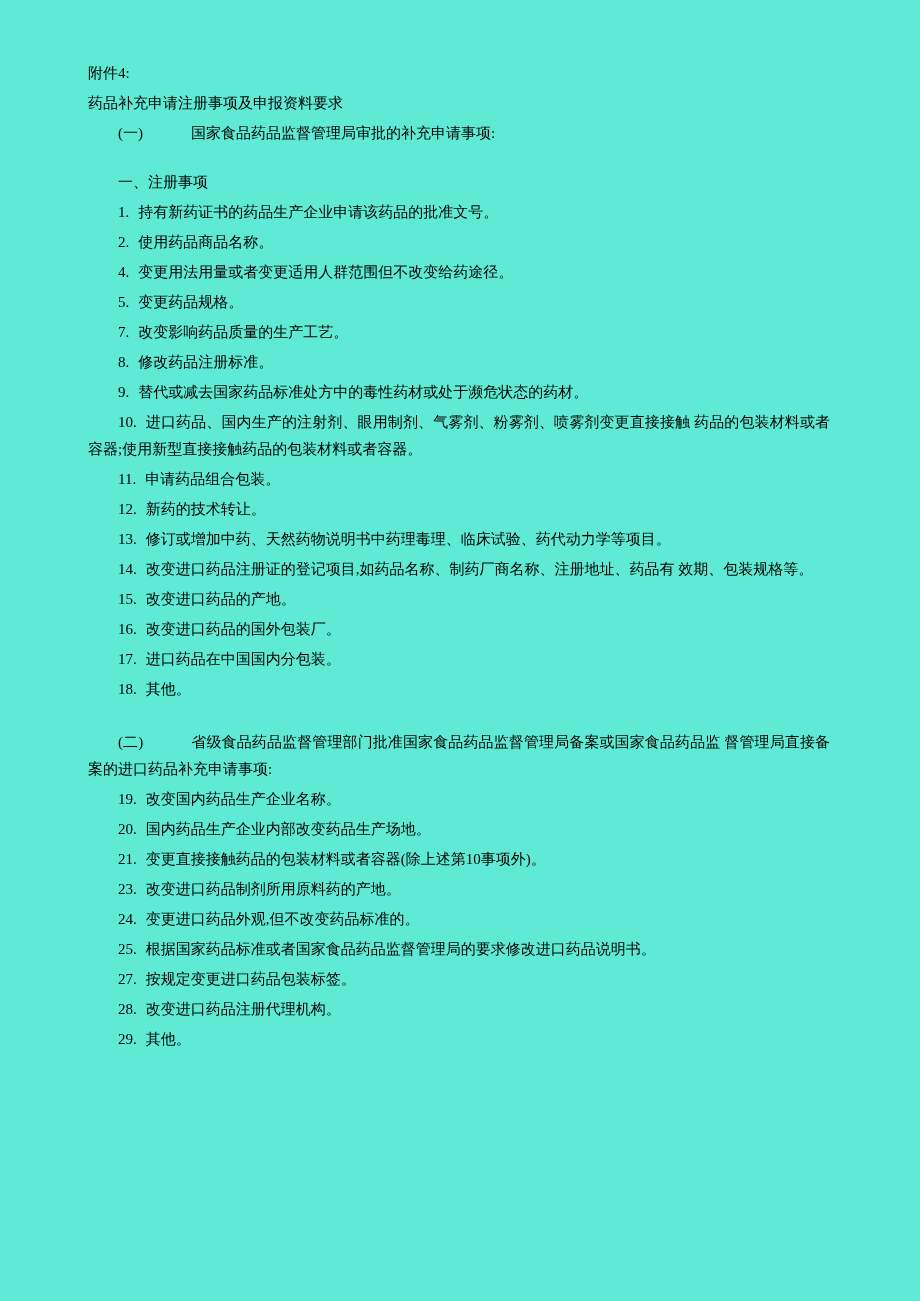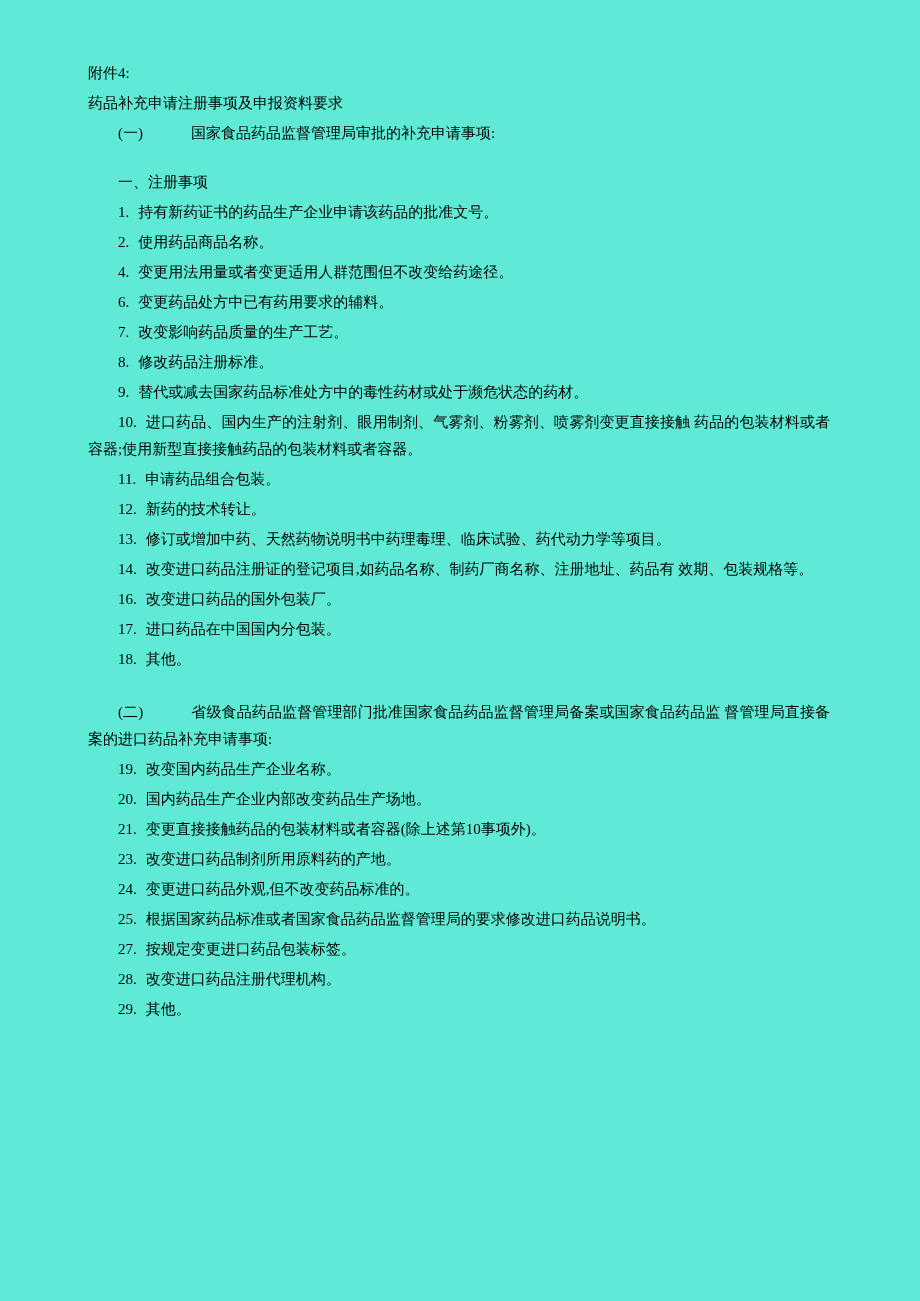--- a/index.html
+++ b/index.html
@@ -58,29 +58,30 @@
 
   <p class="title">药品补充申请注册事项及申报资料要求</p>
 
   <p class="indent part-heading"><span class="part-label">(一)</span><span>国家食品药品监督管理局审批的补充申请事项:</span></p>
 
   <p class="indent section-heading">一、注册事项</p>
 
   <p class="item"><span class="num">1.</span><span>持有新药证书的药品生产企业申请该药品的批准文号。</span></p>
   <p class="item"><span class="num">2.</span><span>使用药品商品名称。</span></p>
   <p class="item"><span class="num">4.</span><span>变更用法用量或者变更适用人群范围但不改变给药途径。</span></p>
-  <p class="item"><span class="num">6.</span><span>变更药品处方中已有药用要求的辅料。</span></p>
+  <p class="item"><span class="num">5.</span><span>变更药品规格。</span></p>
   <p class="item"><span class="num">7.</span><span>改变影响药品质量的生产工艺。</span></p>
   <p class="item"><span class="num">8.</span><span>修改药品注册标准。</span></p>
   <p class="item"><span class="num">9.</span><span>替代或减去国家药品标准处方中的毒性药材或处于濒危状态的药材。</span></p>
   <p class="item"><span class="num">10.</span><span>进口药品、国内生产的注射剂、眼用制剂、气雾剂、粉雾剂、喷雾剂变更直接接触 药品的包装材料或者容器;使用新型直接接触药品的包装材料或者容器。</span></p>
   <p class="item"><span class="num">11.</span><span>申请药品组合包装。</span></p>
   <p class="item"><span class="num">12.</span><span>新药的技术转让。</span></p>
   <p class="item"><span class="num">13.</span><span>修订或增加中药、天然药物说明书中药理毒理、临床试验、药代动力学等项目。</span></p>
   <p class="item"><span class="num">14.</span><span>改变进口药品注册证的登记项目,如药品名称、制药厂商名称、注册地址、药品有 效期、包装规格等。</span></p>
+  <p class="item"><span class="num">15.</span><span>改变进口药品的产地。</span></p>
   <p class="item"><span class="num">16.</span><span>改变进口药品的国外包装厂。</span></p>
   <p class="item"><span class="num">17.</span><span>进口药品在中国国内分包装。</span></p>
   <p class="item"><span class="num">18.</span><span>其他。</span></p>
 
   <p class="indent part-heading part2-heading"><span class="part-label">(二)</span><span>省级食品药品监督管理部门批准国家食品药品监督管理局备案或国家食品药品监 督管理局直接备案的进口药品补充申请事项:</span></p>
 
   <p class="item"><span class="num">19.</span><span>改变国内药品生产企业名称。</span></p>
   <p class="item"><span class="num">20.</span><span>国内药品生产企业内部改变药品生产场地。</span></p>
   <p class="item"><span class="num">21.</span><span>变更直接接触药品的包装材料或者容器(除上述第10事项外)。</span></p>
   <p class="item"><span class="num">23.</span><span>改变进口药品制剂所用原料药的产地。</span></p>

